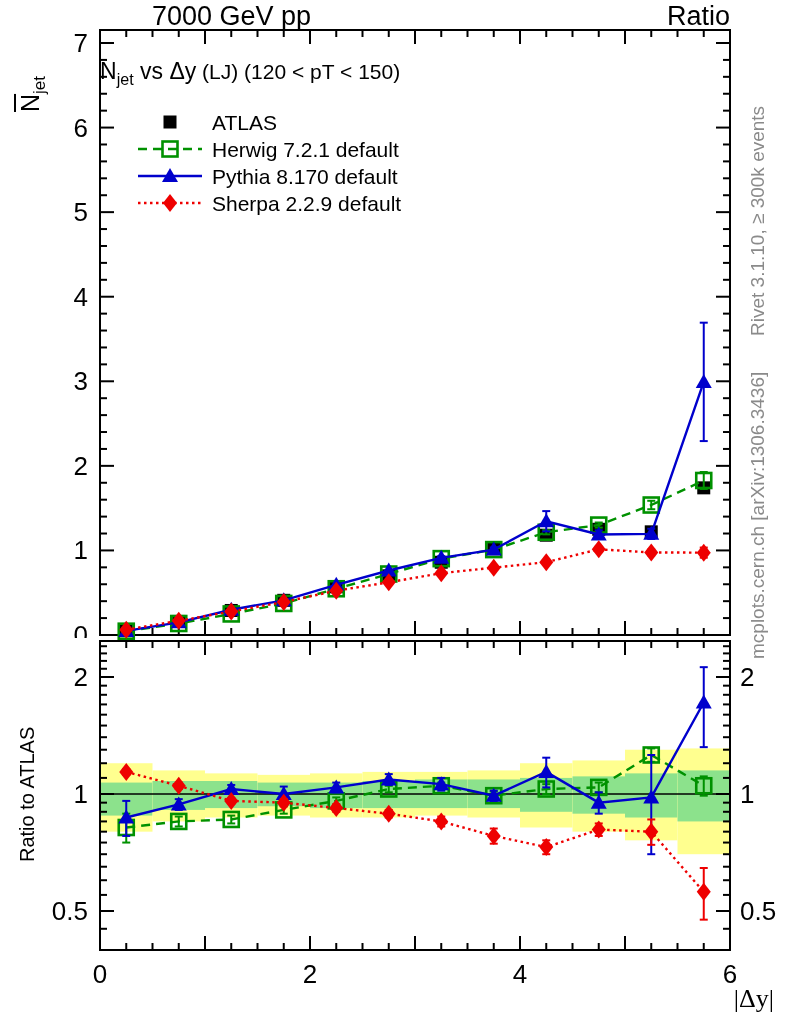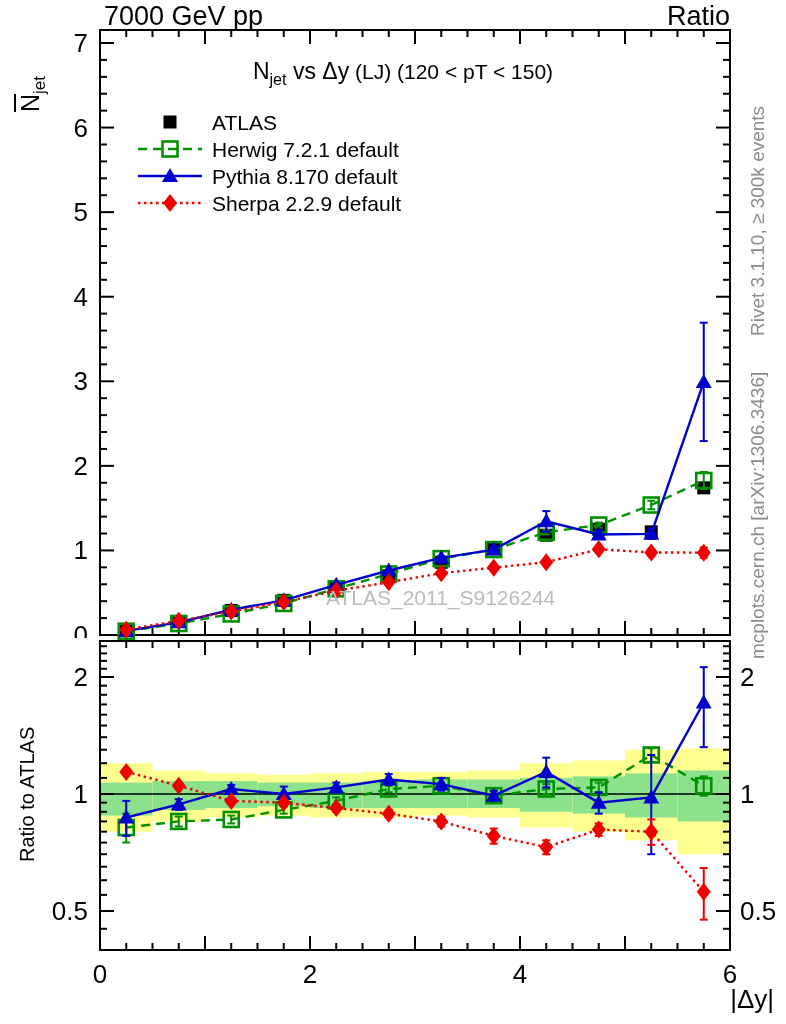--- a/index.html
+++ b/index.html
@@ -1,35 +1,35 @@
 <!DOCTYPE html>
 <html><head>
 <meta charset="utf-8">
 <style>
   html,body{margin:0;padding:0;background:#fff;}
   .fig{position:relative;width:786px;height:1024px;background:#fff;overflow:hidden;
        font-family:"Liberation Sans","DejaVu Sans",sans-serif;}
   .fig svg{position:absolute;left:0;top:0;}
   .htext{position:absolute;color:#000;white-space:nowrap;}
-  .hdr{font-size:27px;top:1px;}
+  .hdr{font-size:27px;top:1px;margin-left:48px;}
   .hdr-left{left:104px;}
   .hdr-right{right:56px;}
-  .ptitle{left:88px;top:58px;width:630px;text-align:center;font-size:23px;}
+  .ptitle{left:100px;top:58px;width:630px;text-align:left;font-size:23px;}
   .ptitle .paren{font-size:21px;}
   sub{font-size:70%;}
   .ov{text-decoration:overline;}
   .vtext{position:absolute;transform:rotate(-90deg);transform-origin:0 0;white-space:nowrap;}
   .ylab-top{left:16px;top:112px;font-size:25px;color:#000;}
   .ylab-top sub{font-size:17px;}
   .ratio-lab{left:16px;top:862px;font-size:20px;color:#000;}
   .note{color:#8a8a8a;font-size:19px;}
   .note-top{left:747px;top:336px;}
   .note-bot{left:747px;top:659px;}
   .wmark{left:326px;top:586px;font-size:21px;color:#bbbbbb;}
-  .xlab{right:12px;top:984px;font-size:26px;}
+  .xlab{right:12px;top:984px;font-size:26px;font-family:Liberation Serif, serif;}
 </style>
 </head>
 <body>
 
 <div class="fig">
   <svg id="plot" width="786" height="1024" viewBox="0 0 786 1024">
       <g>
         <rect x="100" y="763.2249745174461" width="52.5" height="68.44061258437534" fill="#ffff8f"></rect>
         <rect x="100" y="782.5795367947086" width="52.5" height="32.99813802837048" fill="#8ce28c"></rect>
         <rect x="152.5" y="770.4088382431509" width="52.5" height="51.02359643238083" fill="#ffff8f"></rect>
@@ -621,15 +621,14 @@
   <div class="htext hdr hdr-right">Ratio</div>
 
   <div class="htext ptitle"><span>N</span><sub>jet</sub><span> vs Δy</span><span class="paren"> (LJ) (120 &lt; pT &lt; 150)</span></div>
 
   <div class="vtext ylab-top"><span class="ov">N</span><sub>jet</sub></div>
   <div class="vtext ratio-lab">Ratio to ATLAS</div>
 
   <div class="vtext note note-top">Rivet 3.1.10, ≥ 300k events</div>
   <div class="vtext note note-bot">mcplots.cern.ch [arXiv:1306.3436]</div>
 
-  <div class="htext wmark">ATLAS_2011_S9126244</div>
   <div class="htext xlab">|Δy|</div>
 </div>
 
 </body></html>

